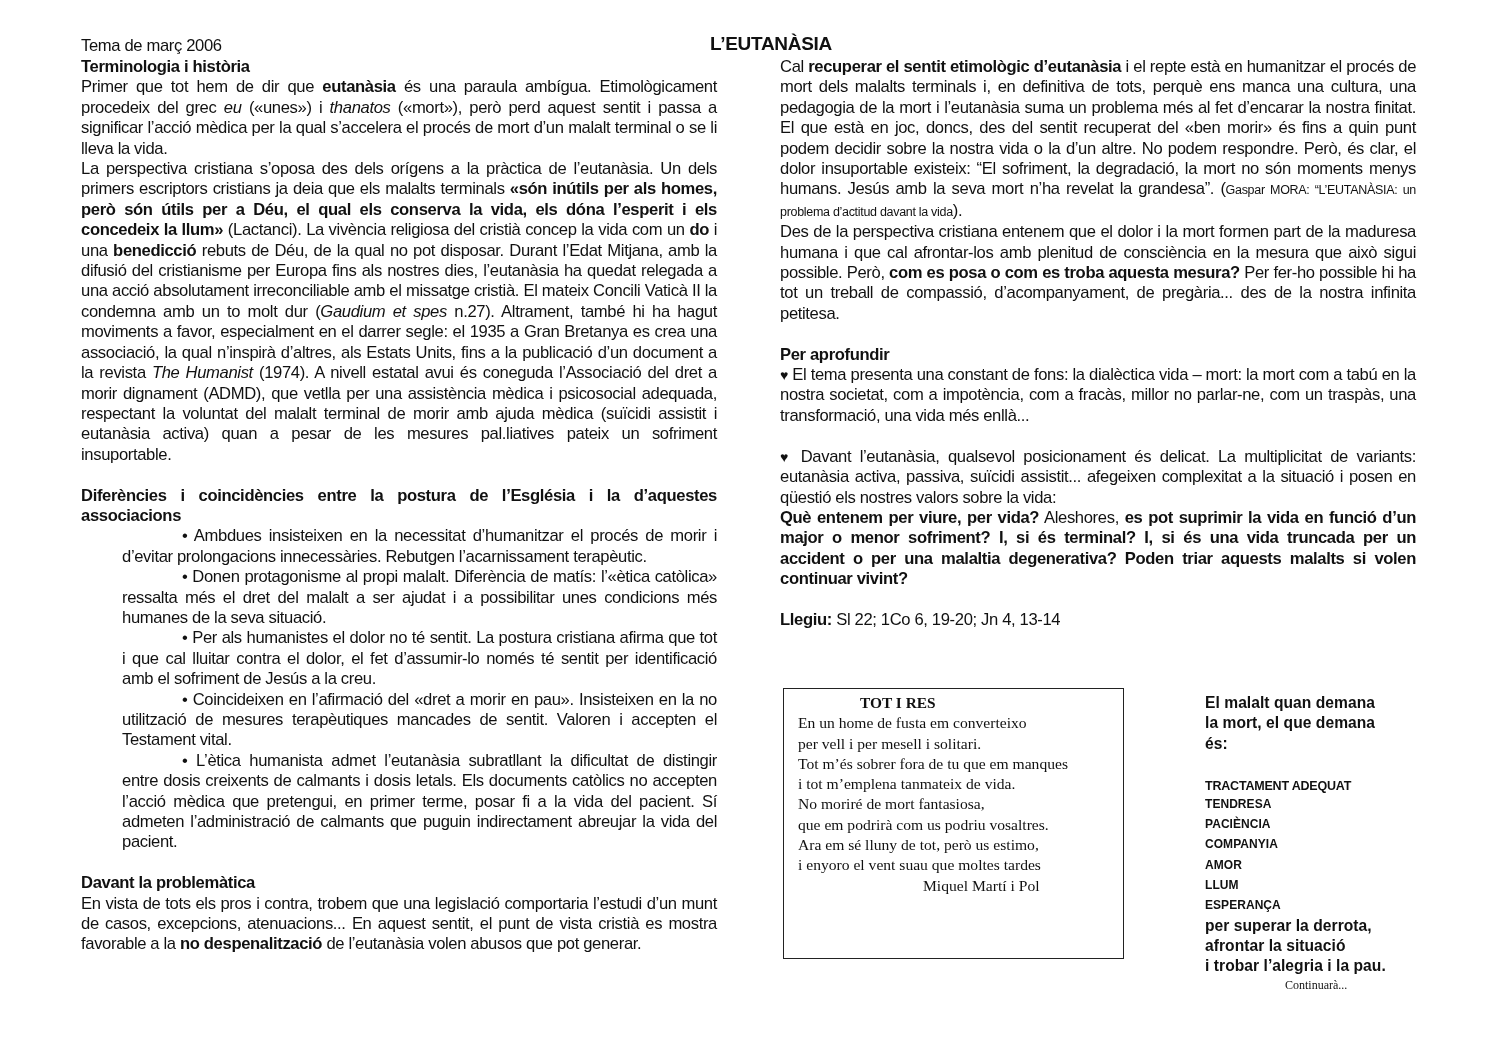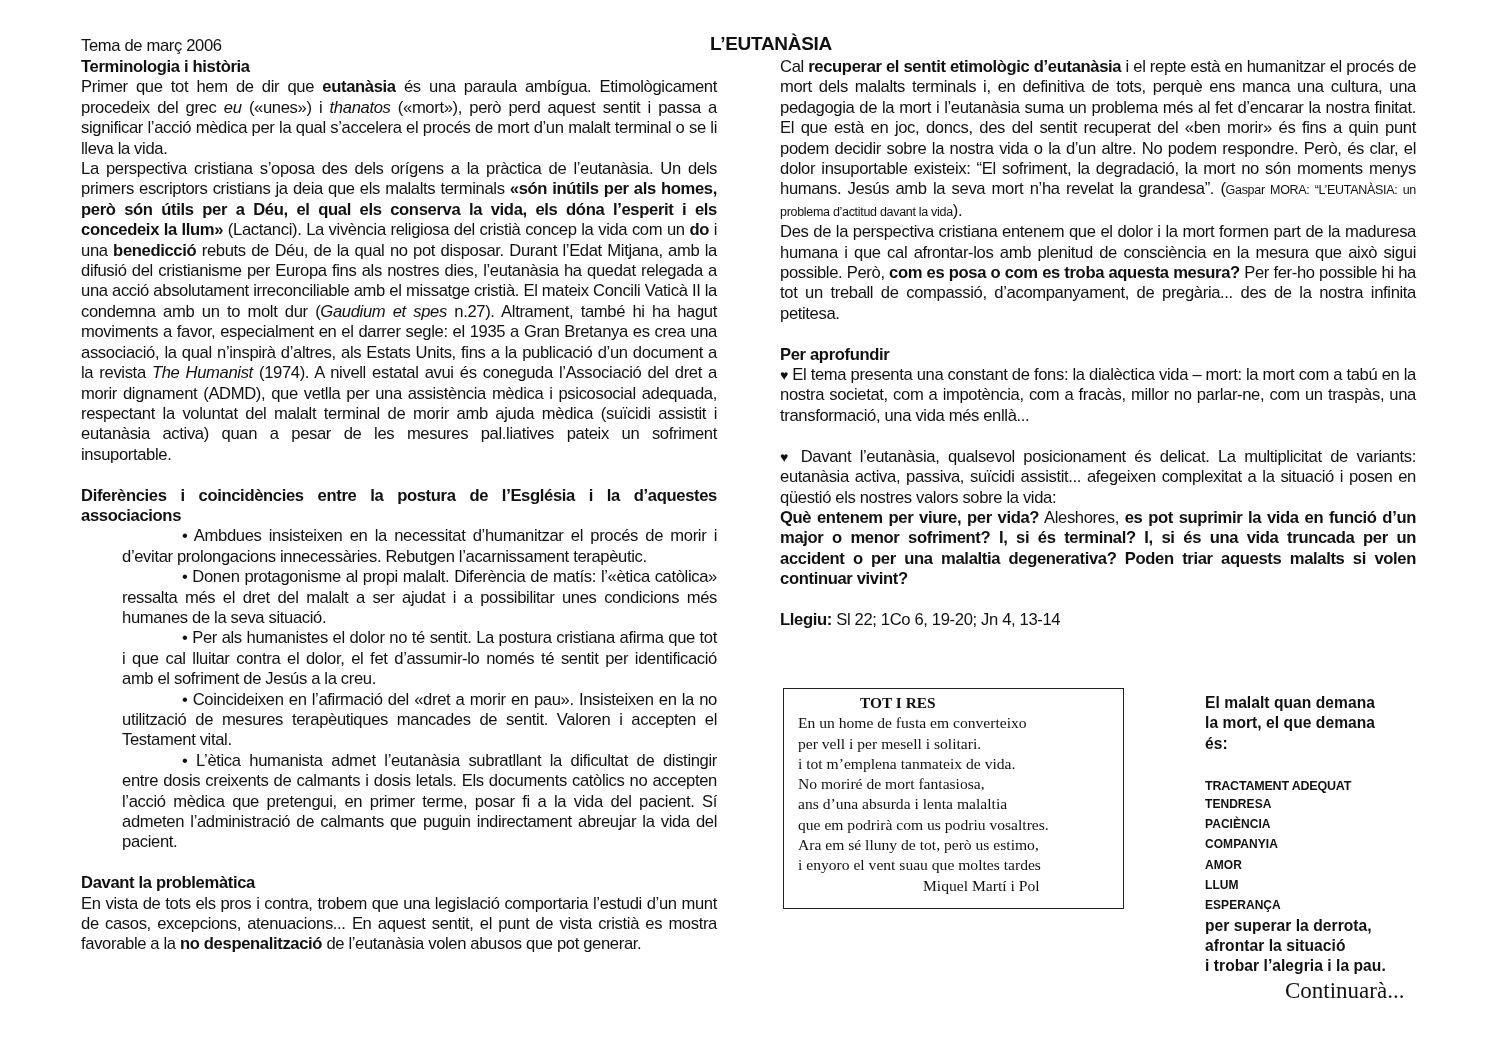--- a/index.html
+++ b/index.html
@@ -16,32 +16,32 @@
   .header-title { position: absolute; left: 710px; top: 33px; font-size: 19px; font-weight: bold; letter-spacing: -0.3px; }
   p { margin: 0; }
   .h { font-weight: bold; text-align: left; }
   .gap { height: 20.4px; }
   .bullet-p { text-indent: 60px; margin-left: 41px; }
   .small { font-size: 12.5px; letter-spacing: -0.3px; }
   b { font-weight: bold; }
   .heart { font-size: 14px; }
   
   .poem-box {
-    position: absolute; left: 783px; top: 688px; width: 341px; height: 221px;
+    position: absolute; left: 783px; top: 688px; width: 341px; height: 271px;
     border: 1.5px solid #222; box-sizing: border-box;
     font-family: "Liberation Serif", serif; font-size: 15.6px; line-height: 20.3px;
     padding: 4px 0 0 14px;
   }
   .poem-title { font-weight: bold; padding-left: 62px; font-size: 15.4px; }
   .poem-author { padding-left: 125px; }
   
   .side { position: absolute; left: 1205px; top: 693px; width: 230px; font-weight: bold; font-size: 15.6px; line-height: 20.3px; letter-spacing: 0.05px; }
   .side .tiny { font-size: 12.5px; line-height: 16px; letter-spacing: -0.2px; }
   .side .caps { font-size: 12px; line-height: 20.3px; }
-  .continua { position: absolute; left: 1285px; top: 978px; font-family: "Liberation Serif", serif; font-size: 23px; }
+  .continua { position: absolute; left: 1285px; top: 978px; font-family: "Liberation Serif", serif; font-size: 12px; }
 </style>
 </head>
 <body>
 
 <div class="header-date narrow">Tema de març 2006</div>
 <div class="header-title">L’EUTANÀSIA</div>
 
 <div class="col narrow" id="col-left">
   <p class="h">Terminologia i història</p>
   <p><span>Primer que tot hem de dir que </span><b>eutanàsia</b><span> és una paraula ambígua. Etimològicament procedeix del grec </span><i>eu</i><span> («unes») i </span><i>thanatos</i><span> («mort»), però perd aquest sentit i passa a significar l’acció mèdica per la qual s’accelera el procés de mort d’un malalt terminal o se li lleva la vida.</span></p>
@@ -69,23 +69,23 @@
   <p><b>Què entenem per viure, per vida?</b><span> Aleshores, </span><b>es pot suprimir la vida en funció d’un major o menor sofriment? I, si és terminal? I, si és una vida truncada per un accident o per una malaltia degenerativa? Poden triar aquests malalts si volen continuar vivint?</b></p>
   <div class="gap"></div>
   <p><b>Llegiu:</b><span> Sl 22; 1Co 6, 19-20; Jn 4, 13-14</span></p>
 </div>
 
 <div class="poem-box">
   <div class="poem-title">TOT I RES</div>
   <div id="poem-lines">
       <div>En un home de fusta em converteixo</div>
       <div>per vell i per mesell i solitari.</div>
+      <div>Tot m’és sobrer fora de tu que em manques</div>
       <div>i tot m’emplena tanmateix de vida.</div>
       <div>No moriré de mort fantasiosa,</div>
-      <div>ans d’una absurda i lenta malaltia</div>
       <div>que em podrirà com us podriu vosaltres.</div>
       <div>Ara em sé lluny de tot, però us estimo,</div>
       <div>i enyoro el vent suau que moltes tardes</div>
     </div>
   <div class="poem-author">Miquel Martí i Pol</div>
 </div>
 
 <div class="side">
   <div>
     <div>El malalt quan demana</div>

